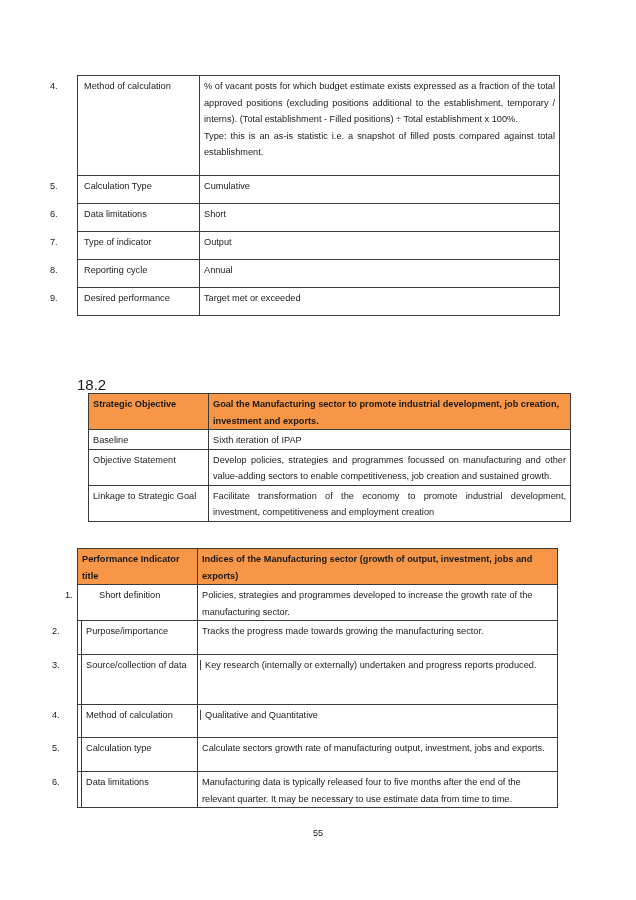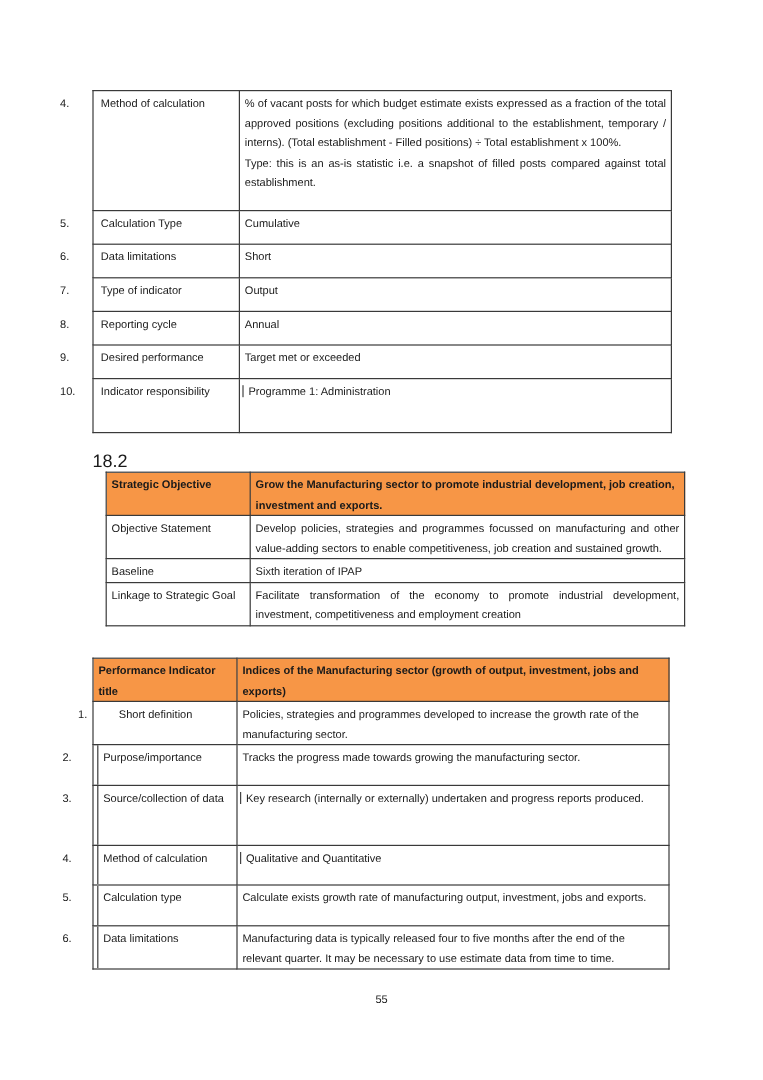--- a/index.html
+++ b/index.html
@@ -47,42 +47,38 @@
     <td>Output</td>
   </tr>
   <tr style="height:28px">
     <td class="c1 hang"><span class="num">8.</span><span>Reporting cycle</span></td>
     <td>Annual</td>
   </tr>
   <tr style="height:28px">
     <td class="c1 hang"><span class="num">9.</span><span>Desired performance</span></td>
     <td>Target met or exceeded</td>
   </tr>
-  <tr style="height:45px">
-    <td class="c1 hang"><span class="num">10.</span><span>Indicator responsibility</span></td>
-    <td><span class="cursor">Programme 1: Administration</span></td>
-  </tr>
 </tbody>
   </table>
 
 <div class="section-label">18.2</div>
 
 <table id="t2">
   <tbody>
       <tr class="orange" style="height:34px">
     <td class="c1">Strategic Objective</td>
-    <td>Grow the Manufacturing sector to promote industrial development, job creation, investment and exports.</td>
+    <td>Goal the Manufacturing sector to promote industrial development, job creation, investment and exports.</td>
+  </tr>
+  <tr>
+    <td class="c1">Baseline</td>
+    <td>Sixth iteration of IPAP</td>
   </tr>
   <tr>
     <td class="c1">Objective Statement</td>
     <td class="just">Develop policies, strategies and programmes focussed on manufacturing and other value-adding sectors to enable competitiveness, job creation and sustained growth.</td>
-  </tr>
-  <tr>
-    <td class="c1">Baseline</td>
-    <td>Sixth iteration of IPAP</td>
   </tr>
   <tr>
     <td class="c1">Linkage to Strategic Goal</td>
     <td class="just">Facilitate transformation of the economy to promote industrial development, investment, competitiveness and employment creation</td>
   </tr>
 </tbody>
   </table>
 
 <table id="t3">
   <tbody>
@@ -101,21 +97,21 @@
   <tr style="height:50px">
     <td class="c1 hang dbl"><span class="num">3.</span><span>Source/collection of data</span></td>
     <td><span class="cursor">Key research (internally or externally) undertaken and progress reports produced.</span></td>
   </tr>
   <tr style="height:33px">
     <td class="c1 hang dbl"><span class="num">4.</span><span>Method of calculation</span></td>
     <td><span class="cursor">Qualitative and Quantitative</span></td>
   </tr>
   <tr style="height:34px">
     <td class="c1 hang dbl"><span class="num">5.</span><span>Calculation type</span></td>
-    <td>Calculate exists growth rate of manufacturing output, investment, jobs and exports.</td>
+    <td>Calculate sectors growth rate of manufacturing output, investment, jobs and exports.</td>
   </tr>
   <tr style="height:34px">
     <td class="c1 hang dbl"><span class="num">6.</span><span>Data limitations</span></td>
     <td>Manufacturing data is typically released four to five months after the end of the relevant quarter. It may be necessary to use estimate data from time to time.</td>
   </tr>
 </tbody>
   </table>
 
 <div class="page-number">55</div>
 

